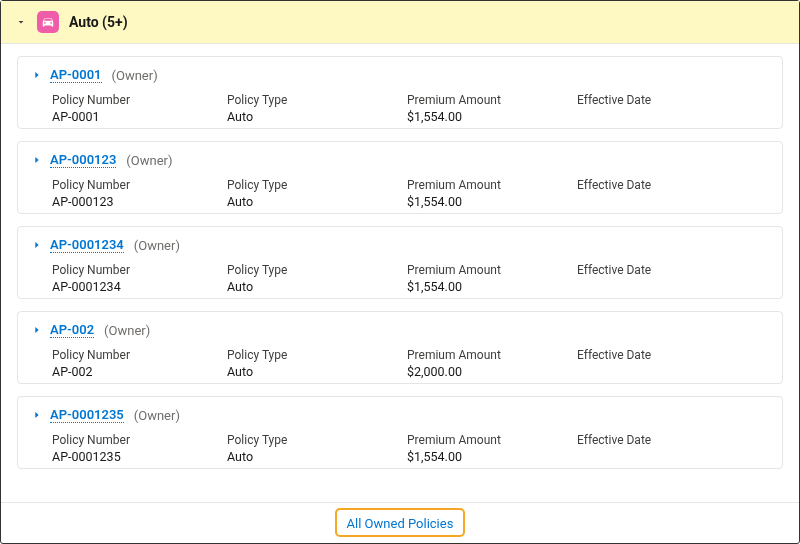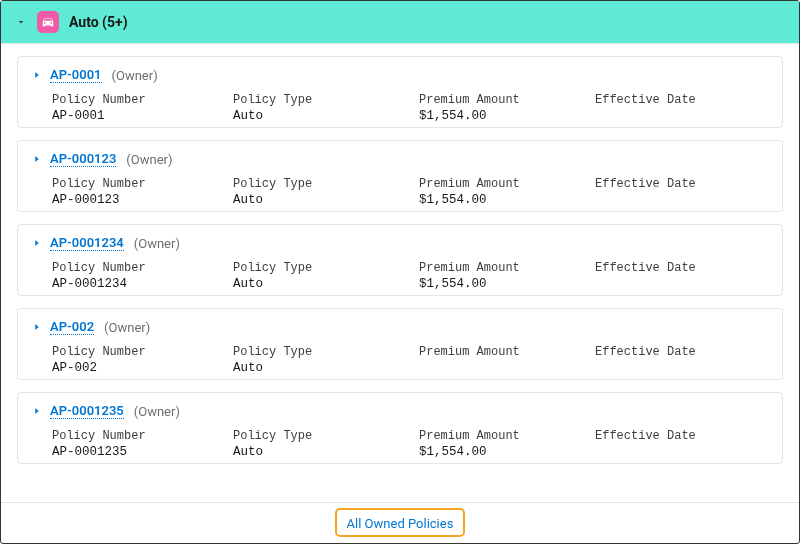--- a/index.html
+++ b/index.html
@@ -13,21 +13,21 @@
     .frame {
       width: 800px;
       height: 544px;
       border: 1px solid #333;
       border-radius: 3px;
       background: #fff;
       display: flex;
       flex-direction: column;
     }
     .header {
-      background: #5eead4;
+      background: #fef9c3;
       padding: 10px 14px;
       display: flex;
       align-items: center;
       gap: 10px;
       border-bottom: 1px solid #e5e5e5;
     }
     .chevron-down {
       color: #444;
       display: inline-flex;
     }
@@ -77,23 +77,22 @@
     }
     .role-label {
       color: #706e6b;
       font-size: 13px;
       margin-left: 2px;
       text-align: center;
     }
     .fields {
       display: grid;
       grid-template-columns: 175px 180px 170px 1fr;
-      gap: 6px;
+      gap: 0;
       padding-left: 20px;
-      font-family: Liberation Mono, monospace;
     }
     .field-label {
       color: #3e3e3c;
       font-size: 12px;
       margin-bottom: 2px;
     }
     .field-value {
       color: #181818;
       font-size: 12.5px;
     }
@@ -234,20 +233,21 @@
       <div>
         <div class="field-label">Policy Number</div>
         <div class="field-value">AP-002</div>
       </div>
       <div>
         <div class="field-label">Policy Type</div>
         <div class="field-value">Auto</div>
       </div>
       <div>
         <div class="field-label">Premium Amount</div>
+        <div class="field-value">$2,000.00</div>
       </div>
       <div>
         <div class="field-label">Effective Date</div>
         <div class="field-value"></div>
       </div>
     </div>
   </div>
       <div class="card">
     <div class="card-header">
       <span class="chevron-right">

